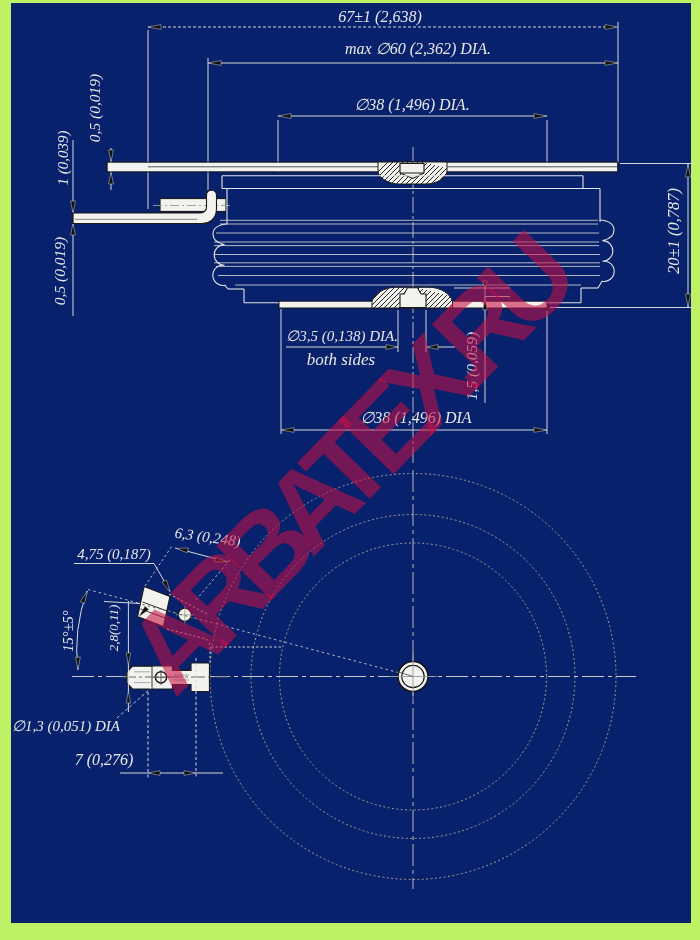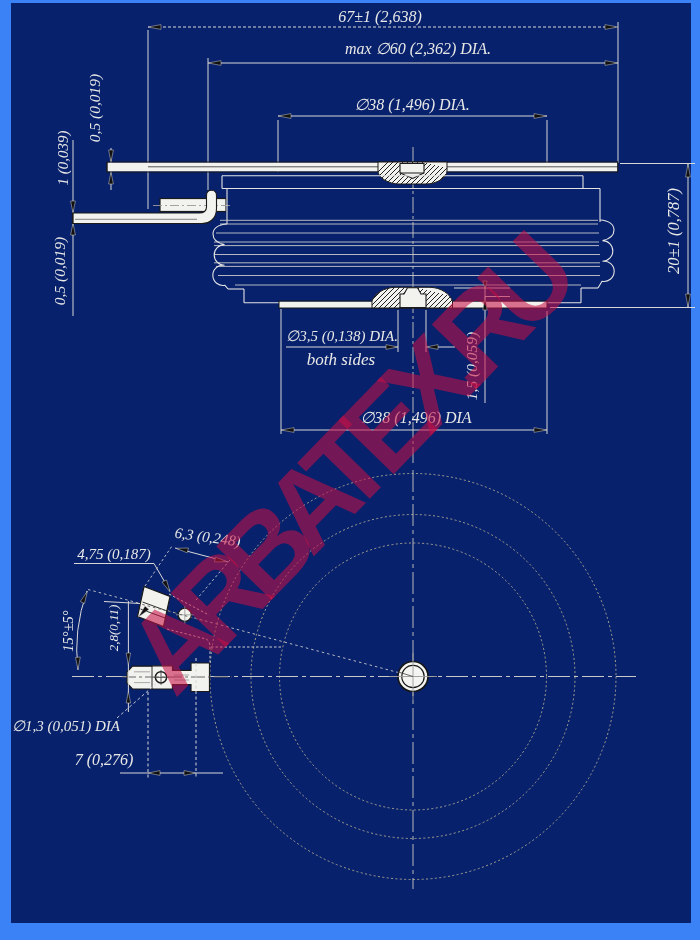--- a/index.html
+++ b/index.html
@@ -1,16 +1,16 @@
 <!DOCTYPE html>
 <html><head>
 <meta charset="utf-8">
 <style>
   html,body{margin:0;padding:0;background:#ffffff;}
-  .page{position:relative;width:700px;height:940px;background:#3b82f6;overflow:hidden;
+  .page{position:relative;width:700px;height:940px;background:#bef264;overflow:hidden;
         font-family:"Liberation Serif", serif;}
   svg{position:absolute;left:0;top:0;}
   text{font-family:"Liberation Serif", serif;font-style:italic;fill:#e8e8e6;}
 </style>
 </head>
 <body>
 <div class="page">
 <svg width="700" height="940" viewBox="0 0 700 940">
 
 <rect x="11" y="3" width="680" height="920" fill="#07216d"></rect>

